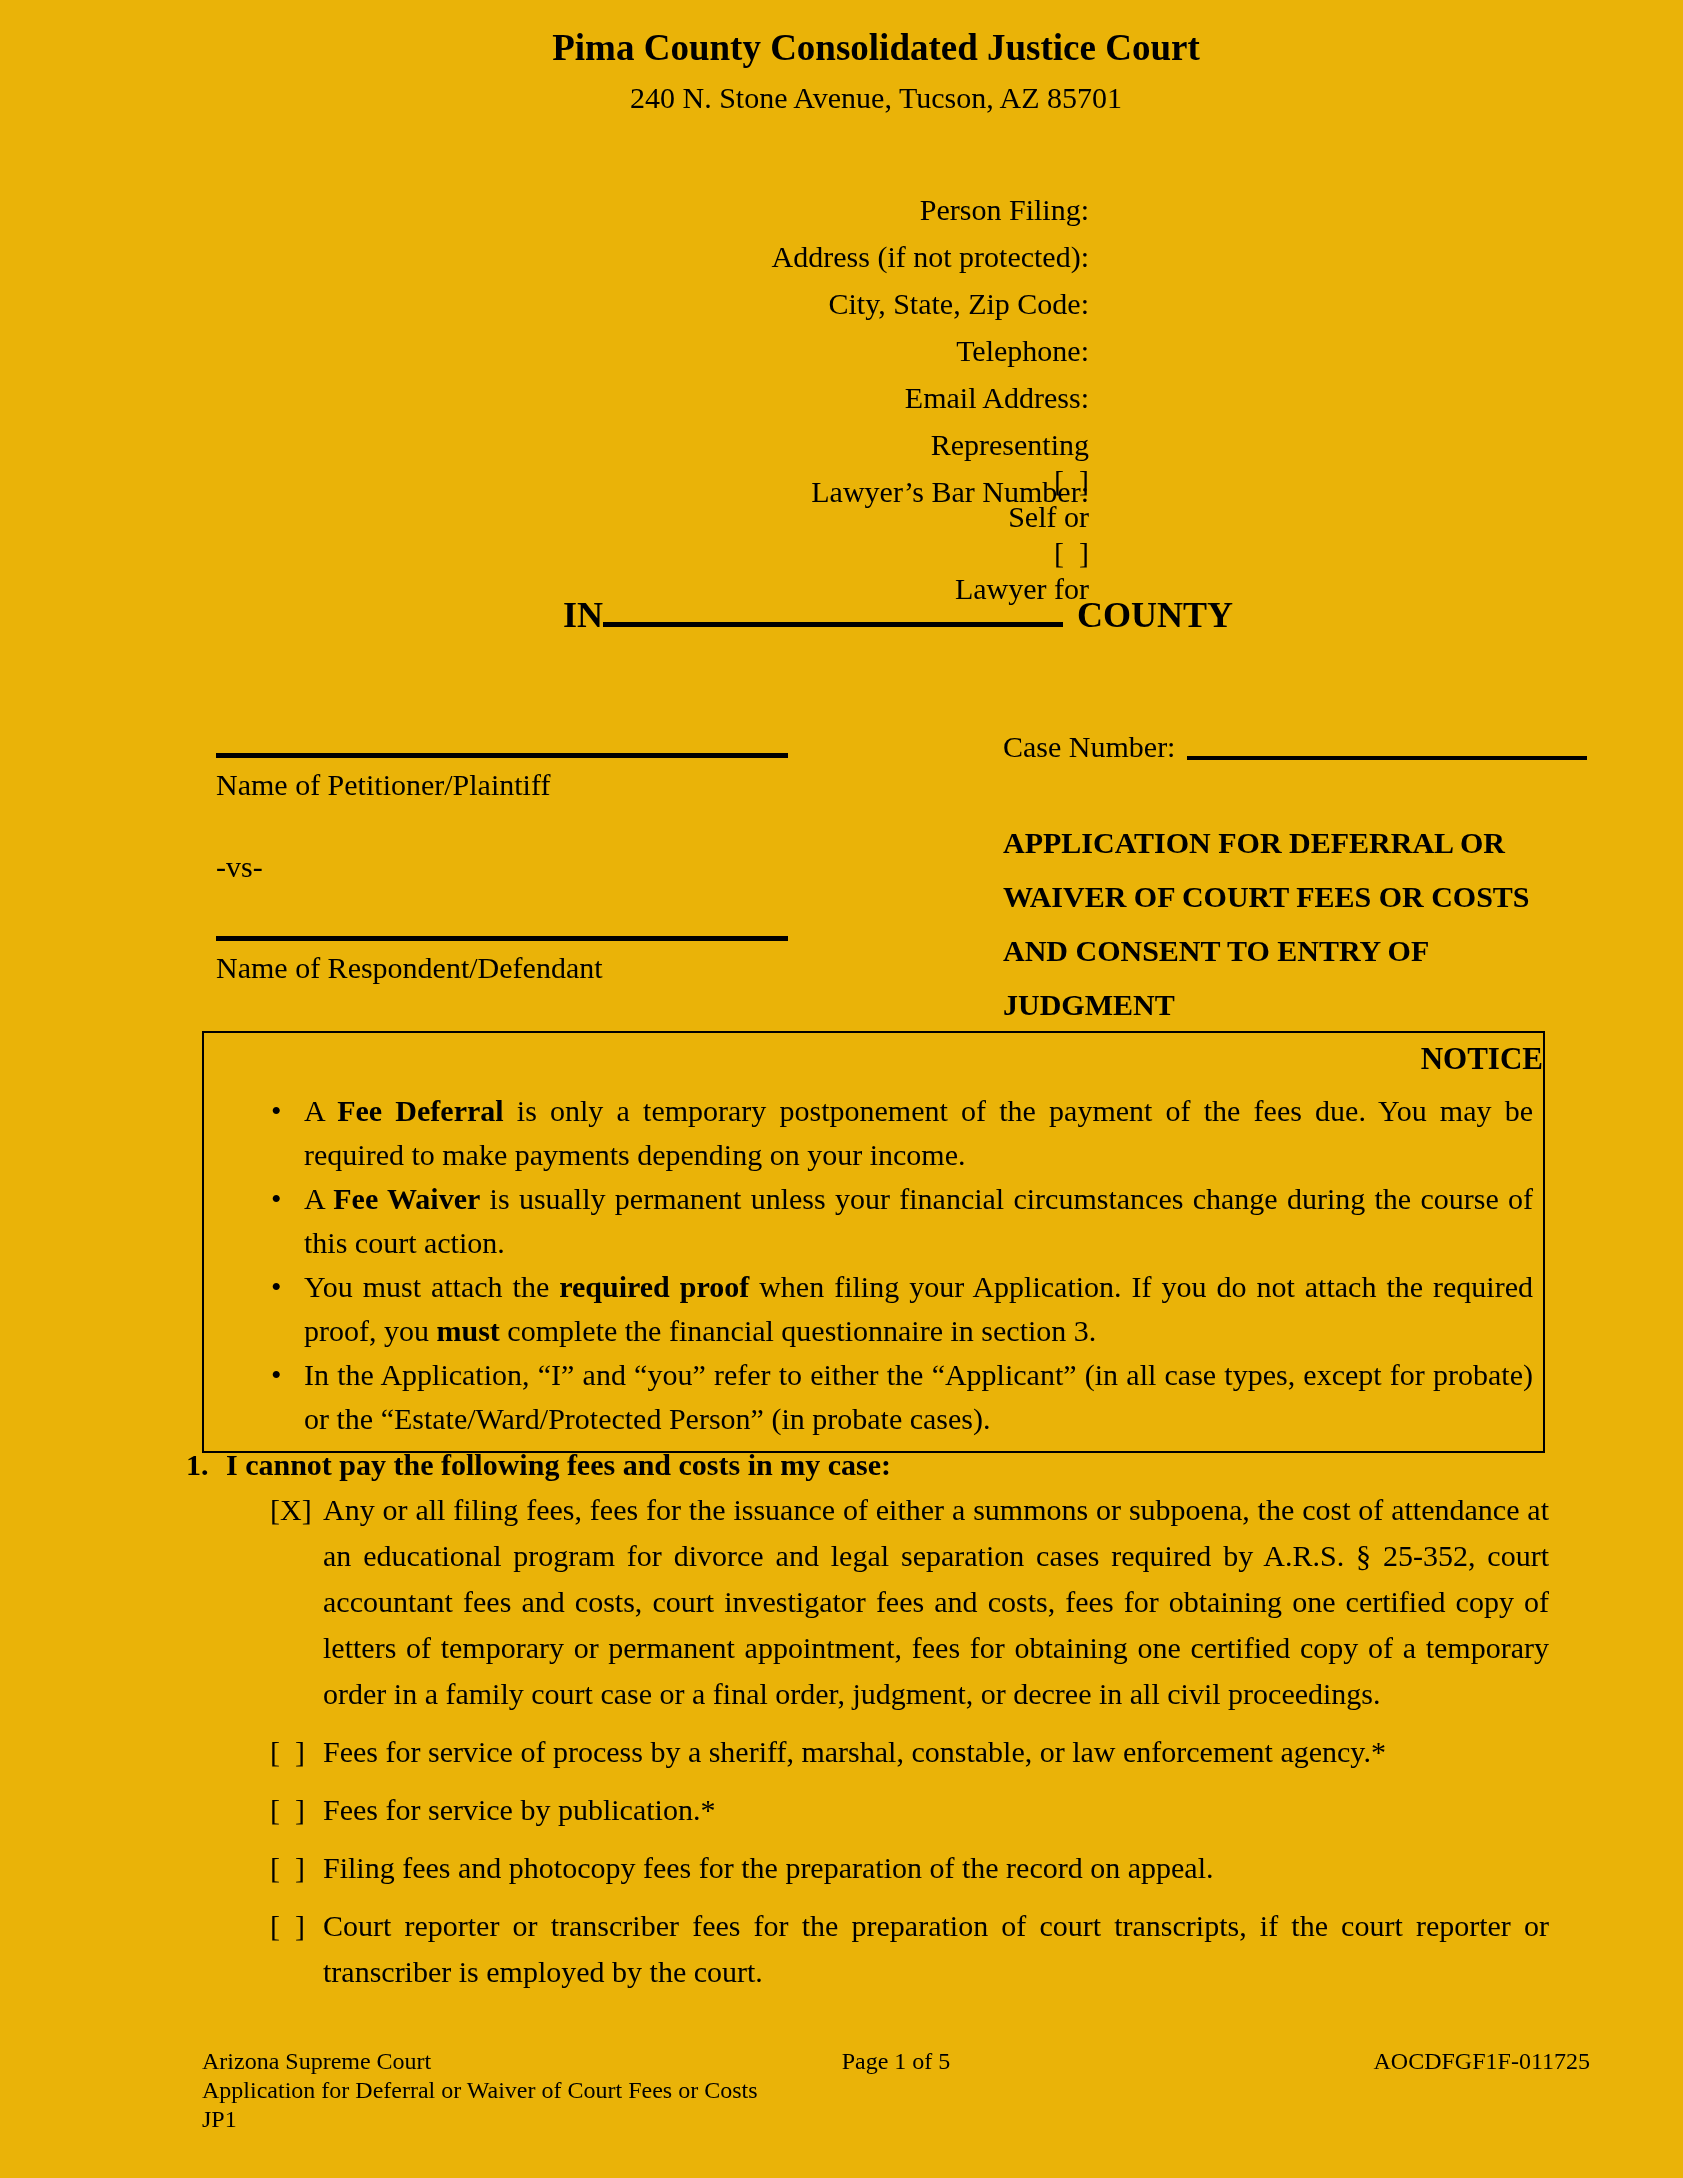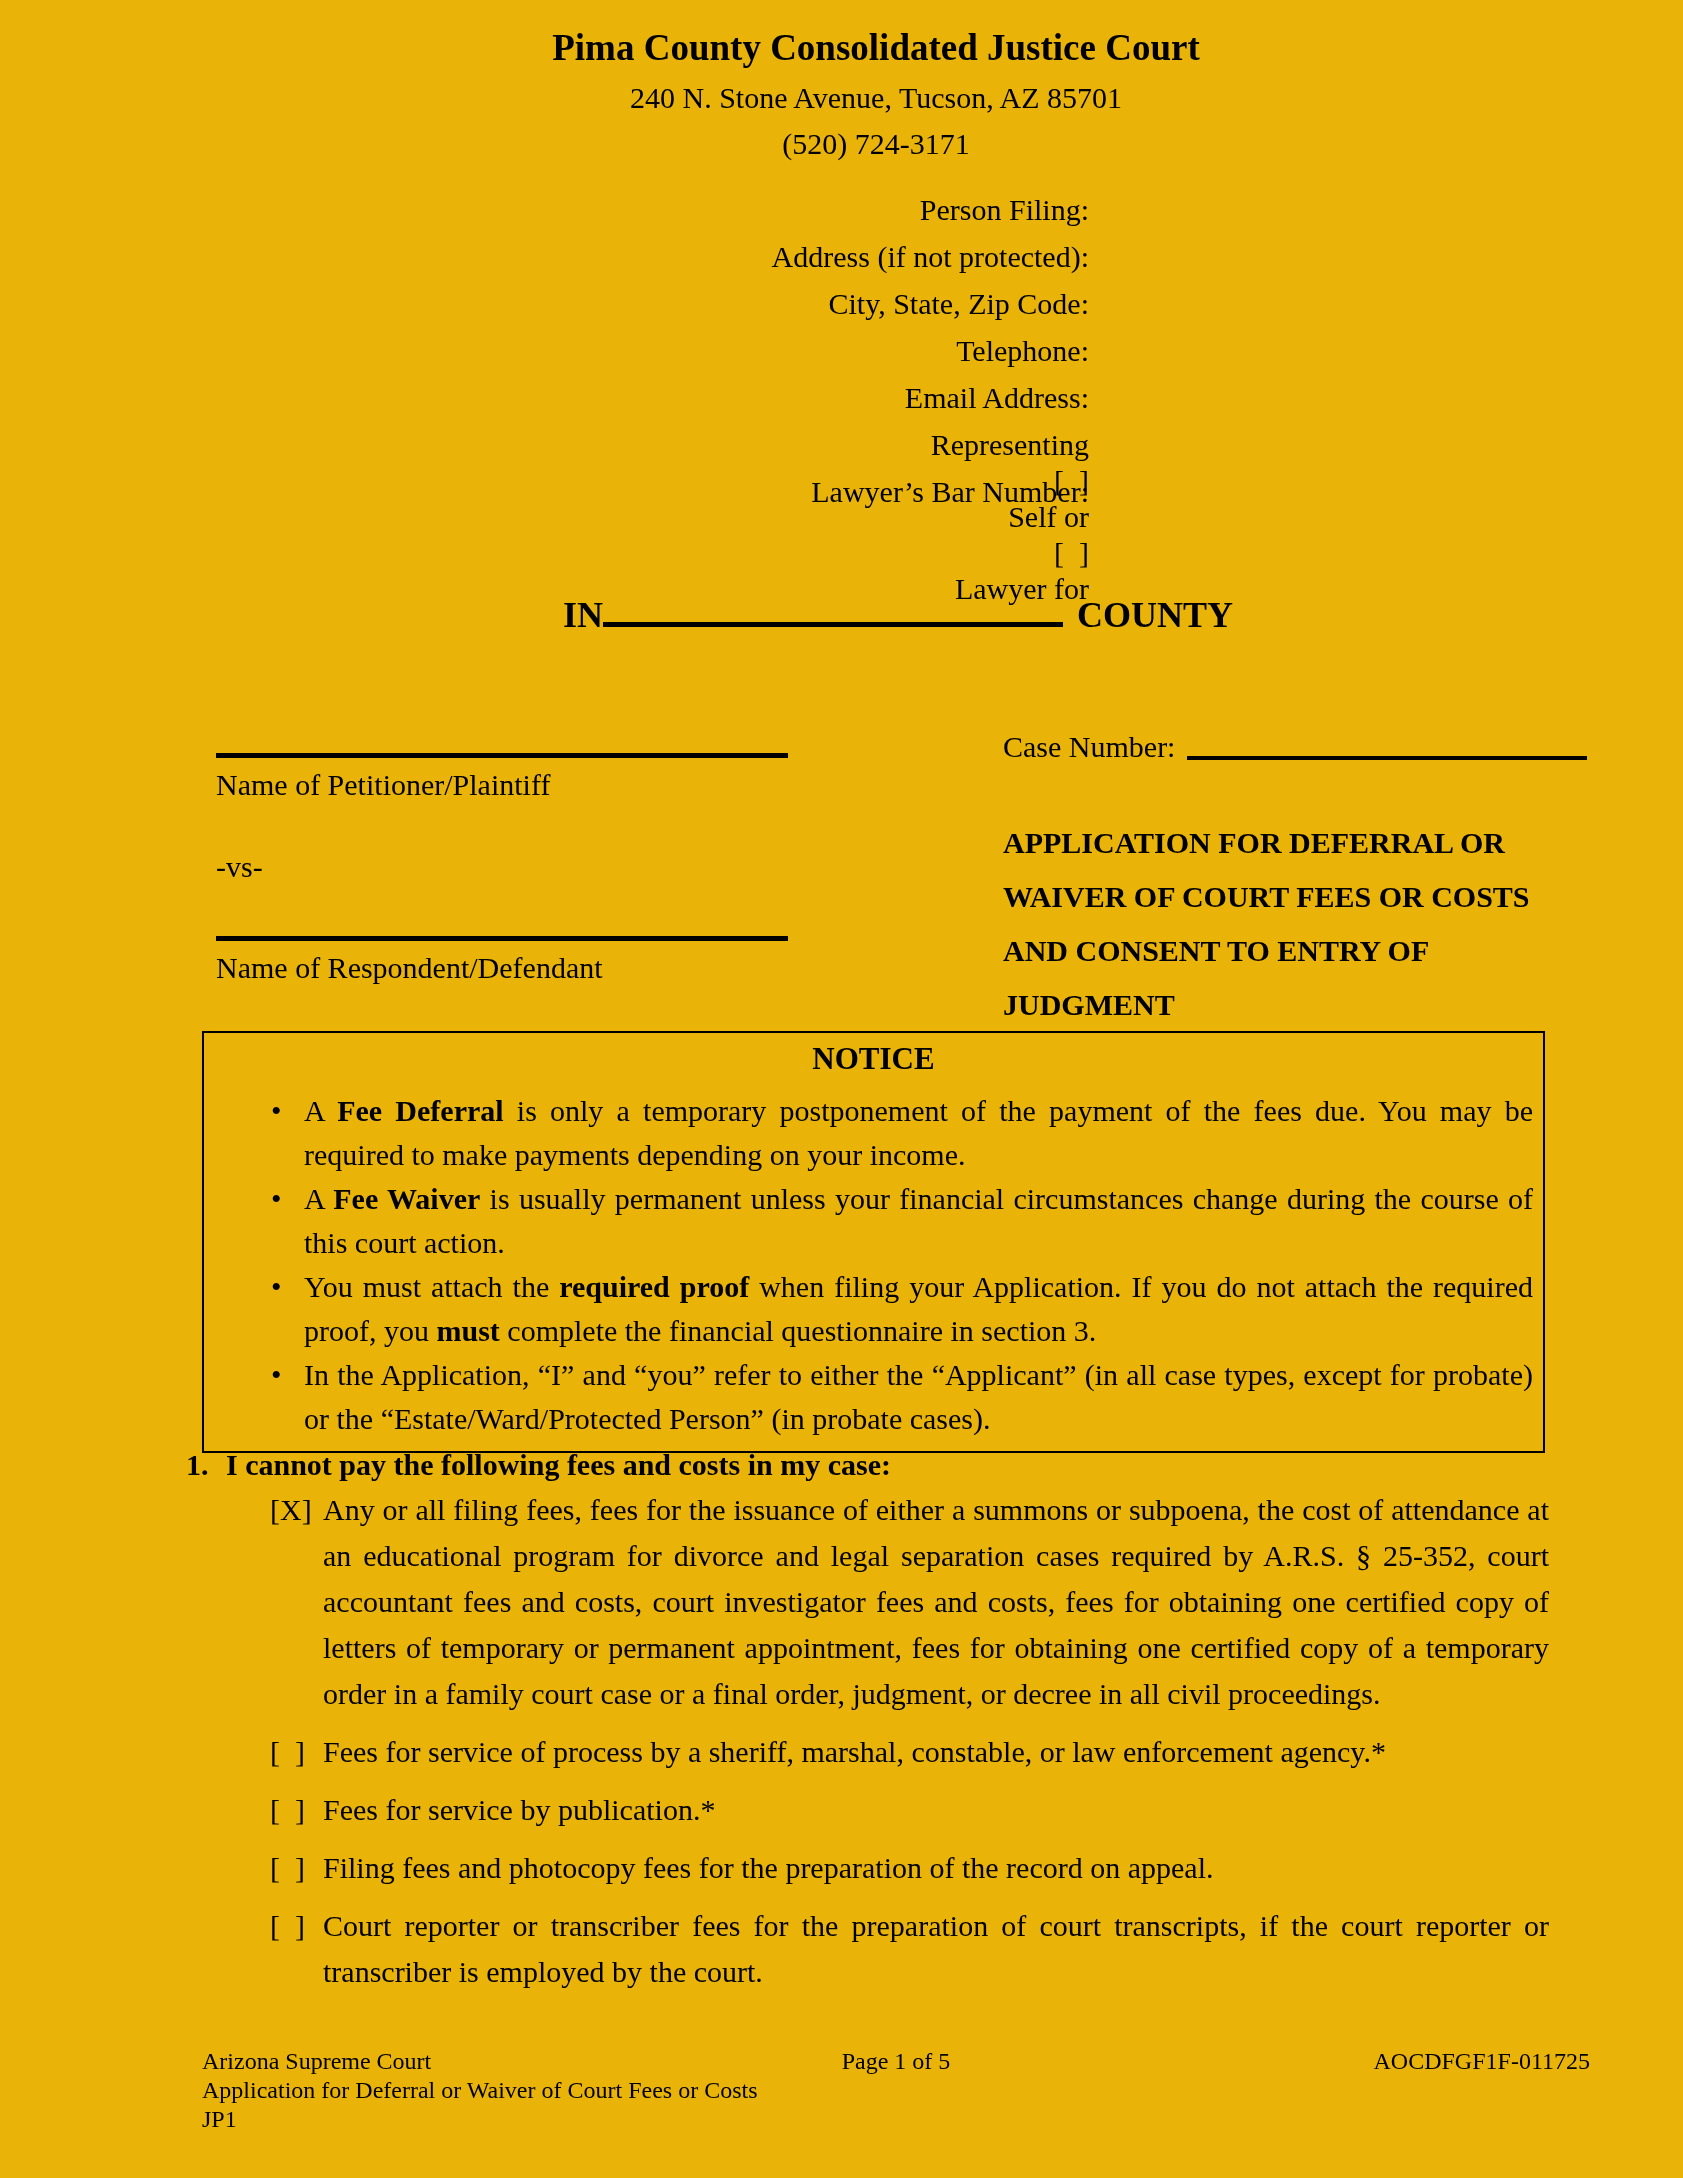--- a/index.html
+++ b/index.html
@@ -38,21 +38,21 @@
   .thick{border-top:5px solid #000;width:572px;}
   .cap-label{margin-top:8px;line-height:38px;}
   .cap-vs{margin-top:44px;line-height:38px;}
   .cap-line2{margin-top:50px;}
   .cap-right{position:absolute;left:787px;top:16px;width:584px;}
   .case-row{display:flex;align-items:flex-end;height:44px;}
   .doc-title{margin-top:51px;font-weight:bold;font-size:30px;line-height:54px;width:581px;}
   
   .notice{position:absolute;top:1031px;left:202px;width:1339px;border:2px solid #000;
           padding:6px 0 10px 0;}
-  .notice-title{text-align:center;font-weight:bold;font-size:31px;line-height:40px;}
+  .notice-title{text-align:right;font-weight:bold;font-size:31px;line-height:40px;}
   .notice-list{margin-top:10px;font-size:30px;line-height:44px;text-align:justify;
                padding:0 10px 0 100px;}
   .n-item{position:relative;}
   .n-item::before{content:"\2022";position:absolute;left:-33px;font-size:30px;}
   .seg-b{font-weight:bold;}
   .seg-u{text-decoration-thickness:3px;text-underline-offset:6px;}
   
   .sec1{position:absolute;top:1445px;left:186px;width:1366px;display:flex;
         font-size:30px;font-weight:bold;line-height:40px;}
   .sec1-num{width:40px;flex:none;}
@@ -69,21 +69,20 @@
   .foot-right{text-align:right;}
 </style>
 </head>
 <body>
 
 <div class="page">
 
   <div class="header">
     <div class="header-title">Pima County Consolidated Justice Court</div>
     <div class="header-sub">240 N. Stone Avenue, Tucson, AZ 85701</div>
-    <div class="header-sub2">(520) 724-3171</div>
   </div>
 
   <div class="filing">
     <div class="f-row">
       <span class="f-label">Person Filing:</span>
       <span class="f-line"></span>
     </div>
     <div class="f-row">
       <span class="f-label">Address (if not protected):</span>
       <span class="f-line"></span>

